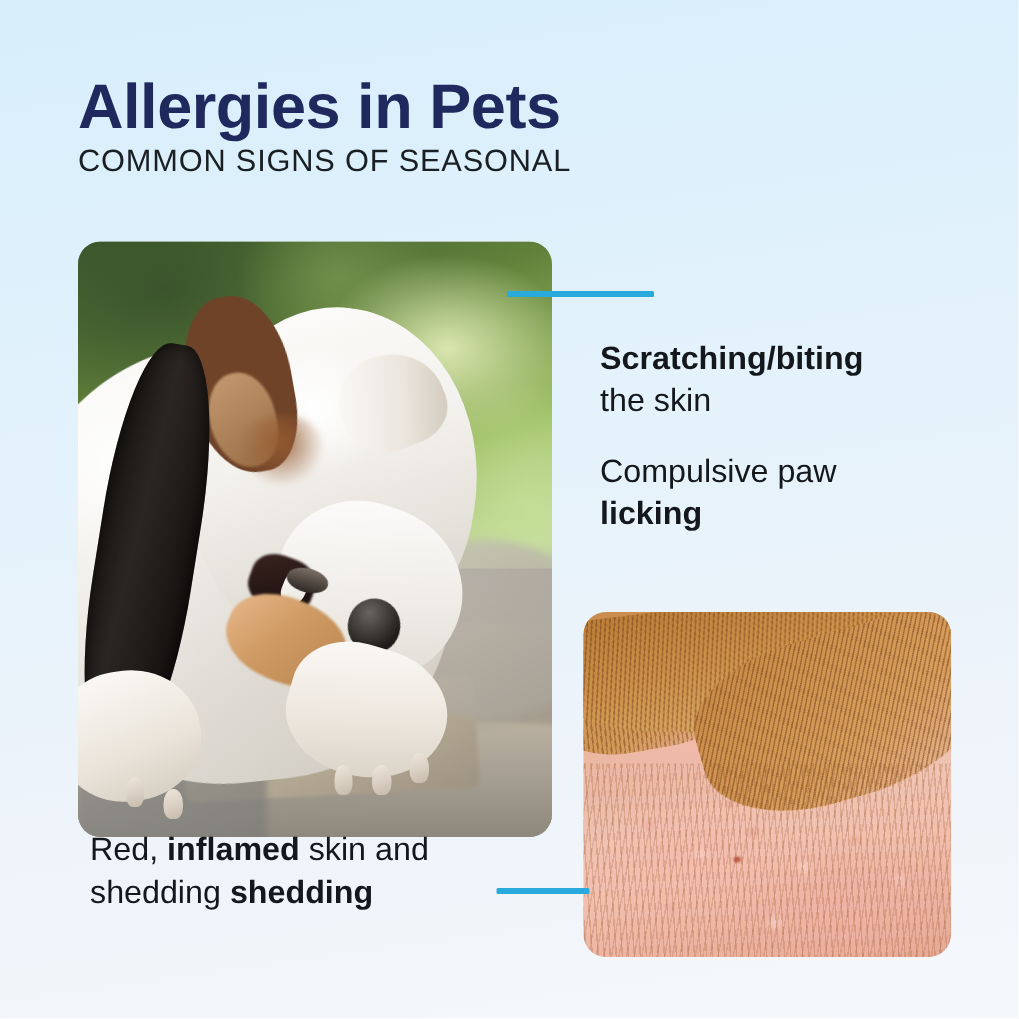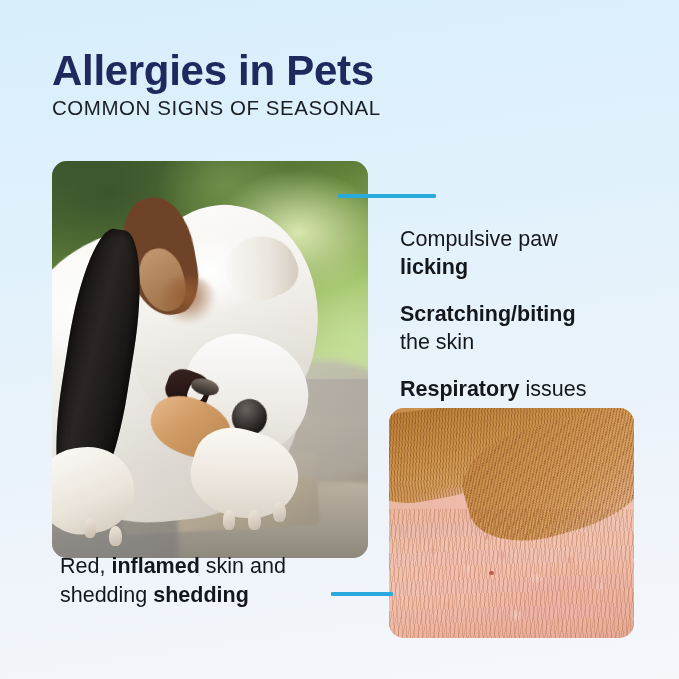--- a/index.html
+++ b/index.html
@@ -349,32 +349,29 @@
   <div class="skin-sparse"></div>
   <div class="skin-red-spot"></div>
 </div>
 
 <div class="connector" id="connector-top"></div>
 <div class="connector" id="connector-bottom"></div>
 
 <div id="symptom-list">
 
   <div class="symptom">
+    <b>Scratching/biting</b><br>
+    <span class="reg">the skin</span>
+  </div>
+
+  <div class="symptom">
     <span class="reg">Compulsive paw</span><br>
     <b>licking</b>
   </div>
 
-  <div class="symptom">
-    <b>Scratching/biting</b><br>
-    <span class="reg">the skin</span>
-  </div>
-
-  <div class="symptom">
-    <b>Respiratory</b><span class="reg">&nbsp;</span><span class="reg">issues</span>
-  </div>
 
 </div>
 
 <div id="caption">
   <span>Red,</span>
   <b>inflamed</b>
   <span>skin and</span><br>
   <span>shedding</span>
   <b>shedding</b>
 </div>

